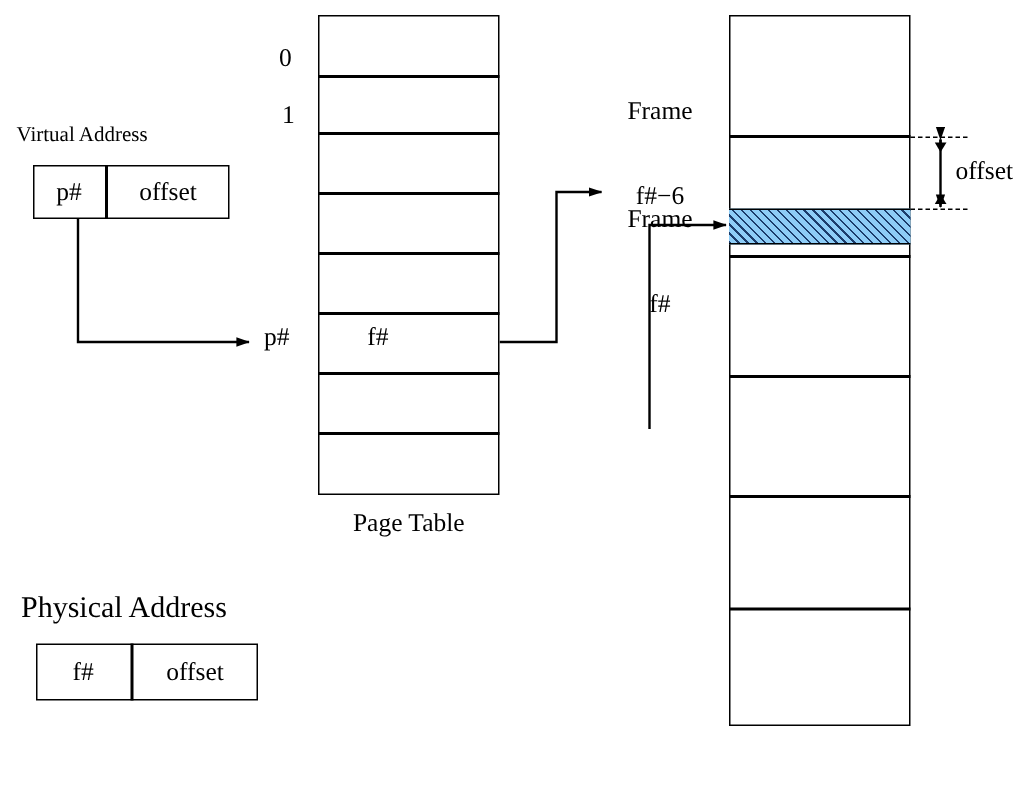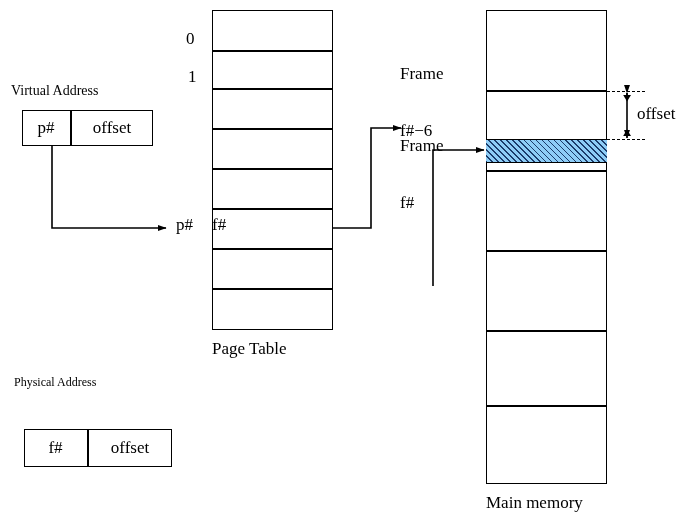--- a/index.html
+++ b/index.html
@@ -5,21 +5,21 @@
   html,body{margin:0;padding:0;background:#ffffff;}
   #root{
     position:relative;
     width:683px;height:531px;
     background:#ffffff;
     font-family:"Liberation Serif","DejaVu Serif",serif;
     color:#000000;
     overflow:hidden;
   }
   .lbl{position:absolute;white-space:pre;line-height:1.12;}
-  .ctr{text-align:left;}
+  .ctr{text-align:center;}
 
   
   .box{position:absolute;border:1.6px solid #000;box-sizing:border-box;background:#fff;}
   .hline{position:absolute;background:#000;}
 
   
   .addr-box{position:absolute;border:1.6px solid #000;box-sizing:border-box;background:#fff;}
   .addr-div{position:absolute;width:1.6px;background:#000;}
   .addr-cell{position:absolute;display:flex;align-items:center;justify-content:center;}
 
@@ -73,21 +73,21 @@
 
   <div class="addr-box" style="left:22px;top:110px;width:131px;height:36px;"></div>
   <div class="addr-div" style="left:70px;top:110px;height:36px;"></div>
   <div class="addr-cell" style="left:22px;top:110px;width:48px;height:36px;">
     <span style="font-size:17px;">p#</span>
   </div>
   <div class="addr-cell" style="left:71px;top:110px;width:82px;height:36px;">
     <span style="font-size:17px;">offset</span>
   </div>
 
-  <div class="lbl" style="left:14px;top:376px;font-size:12px;">Physical Address</div>
+  <div class="lbl" style="left:14px;top:394px;font-size:20px;">Physical Address</div>
 
   <div class="addr-box" style="left:24px;top:429px;width:148px;height:38px;"></div>
   <div class="addr-div" style="left:87px;top:429px;height:38px;"></div>
   <div class="addr-cell" style="left:24px;top:429px;width:63px;height:38px;">
     <span style="font-size:17px;">f#</span>
   </div>
   <div class="addr-cell" style="left:88px;top:429px;width:84px;height:38px;">
     <span style="font-size:17px;">offset</span>
   </div>
 
@@ -125,15 +125,14 @@
   <div class="lbl ctr" style="left:400px;top:98px;width:80px;font-size:17px;">
     <div>Frame</div>
     <div>f#</div>
   </div>
 
 
   <div class="dash" style="left:607px;top:91px;width:38px;"></div>
   <div class="dash" style="left:607px;top:139px;width:38px;"></div>
   <div class="lbl" style="left:637px;top:104px;font-size:17px;">offset</div>
 
-  <div class="lbl ctr" style="left:486px;top:493px;width:121px;font-size:17px;">Main memory</div>
 
 </div>
 
 </body></html>

